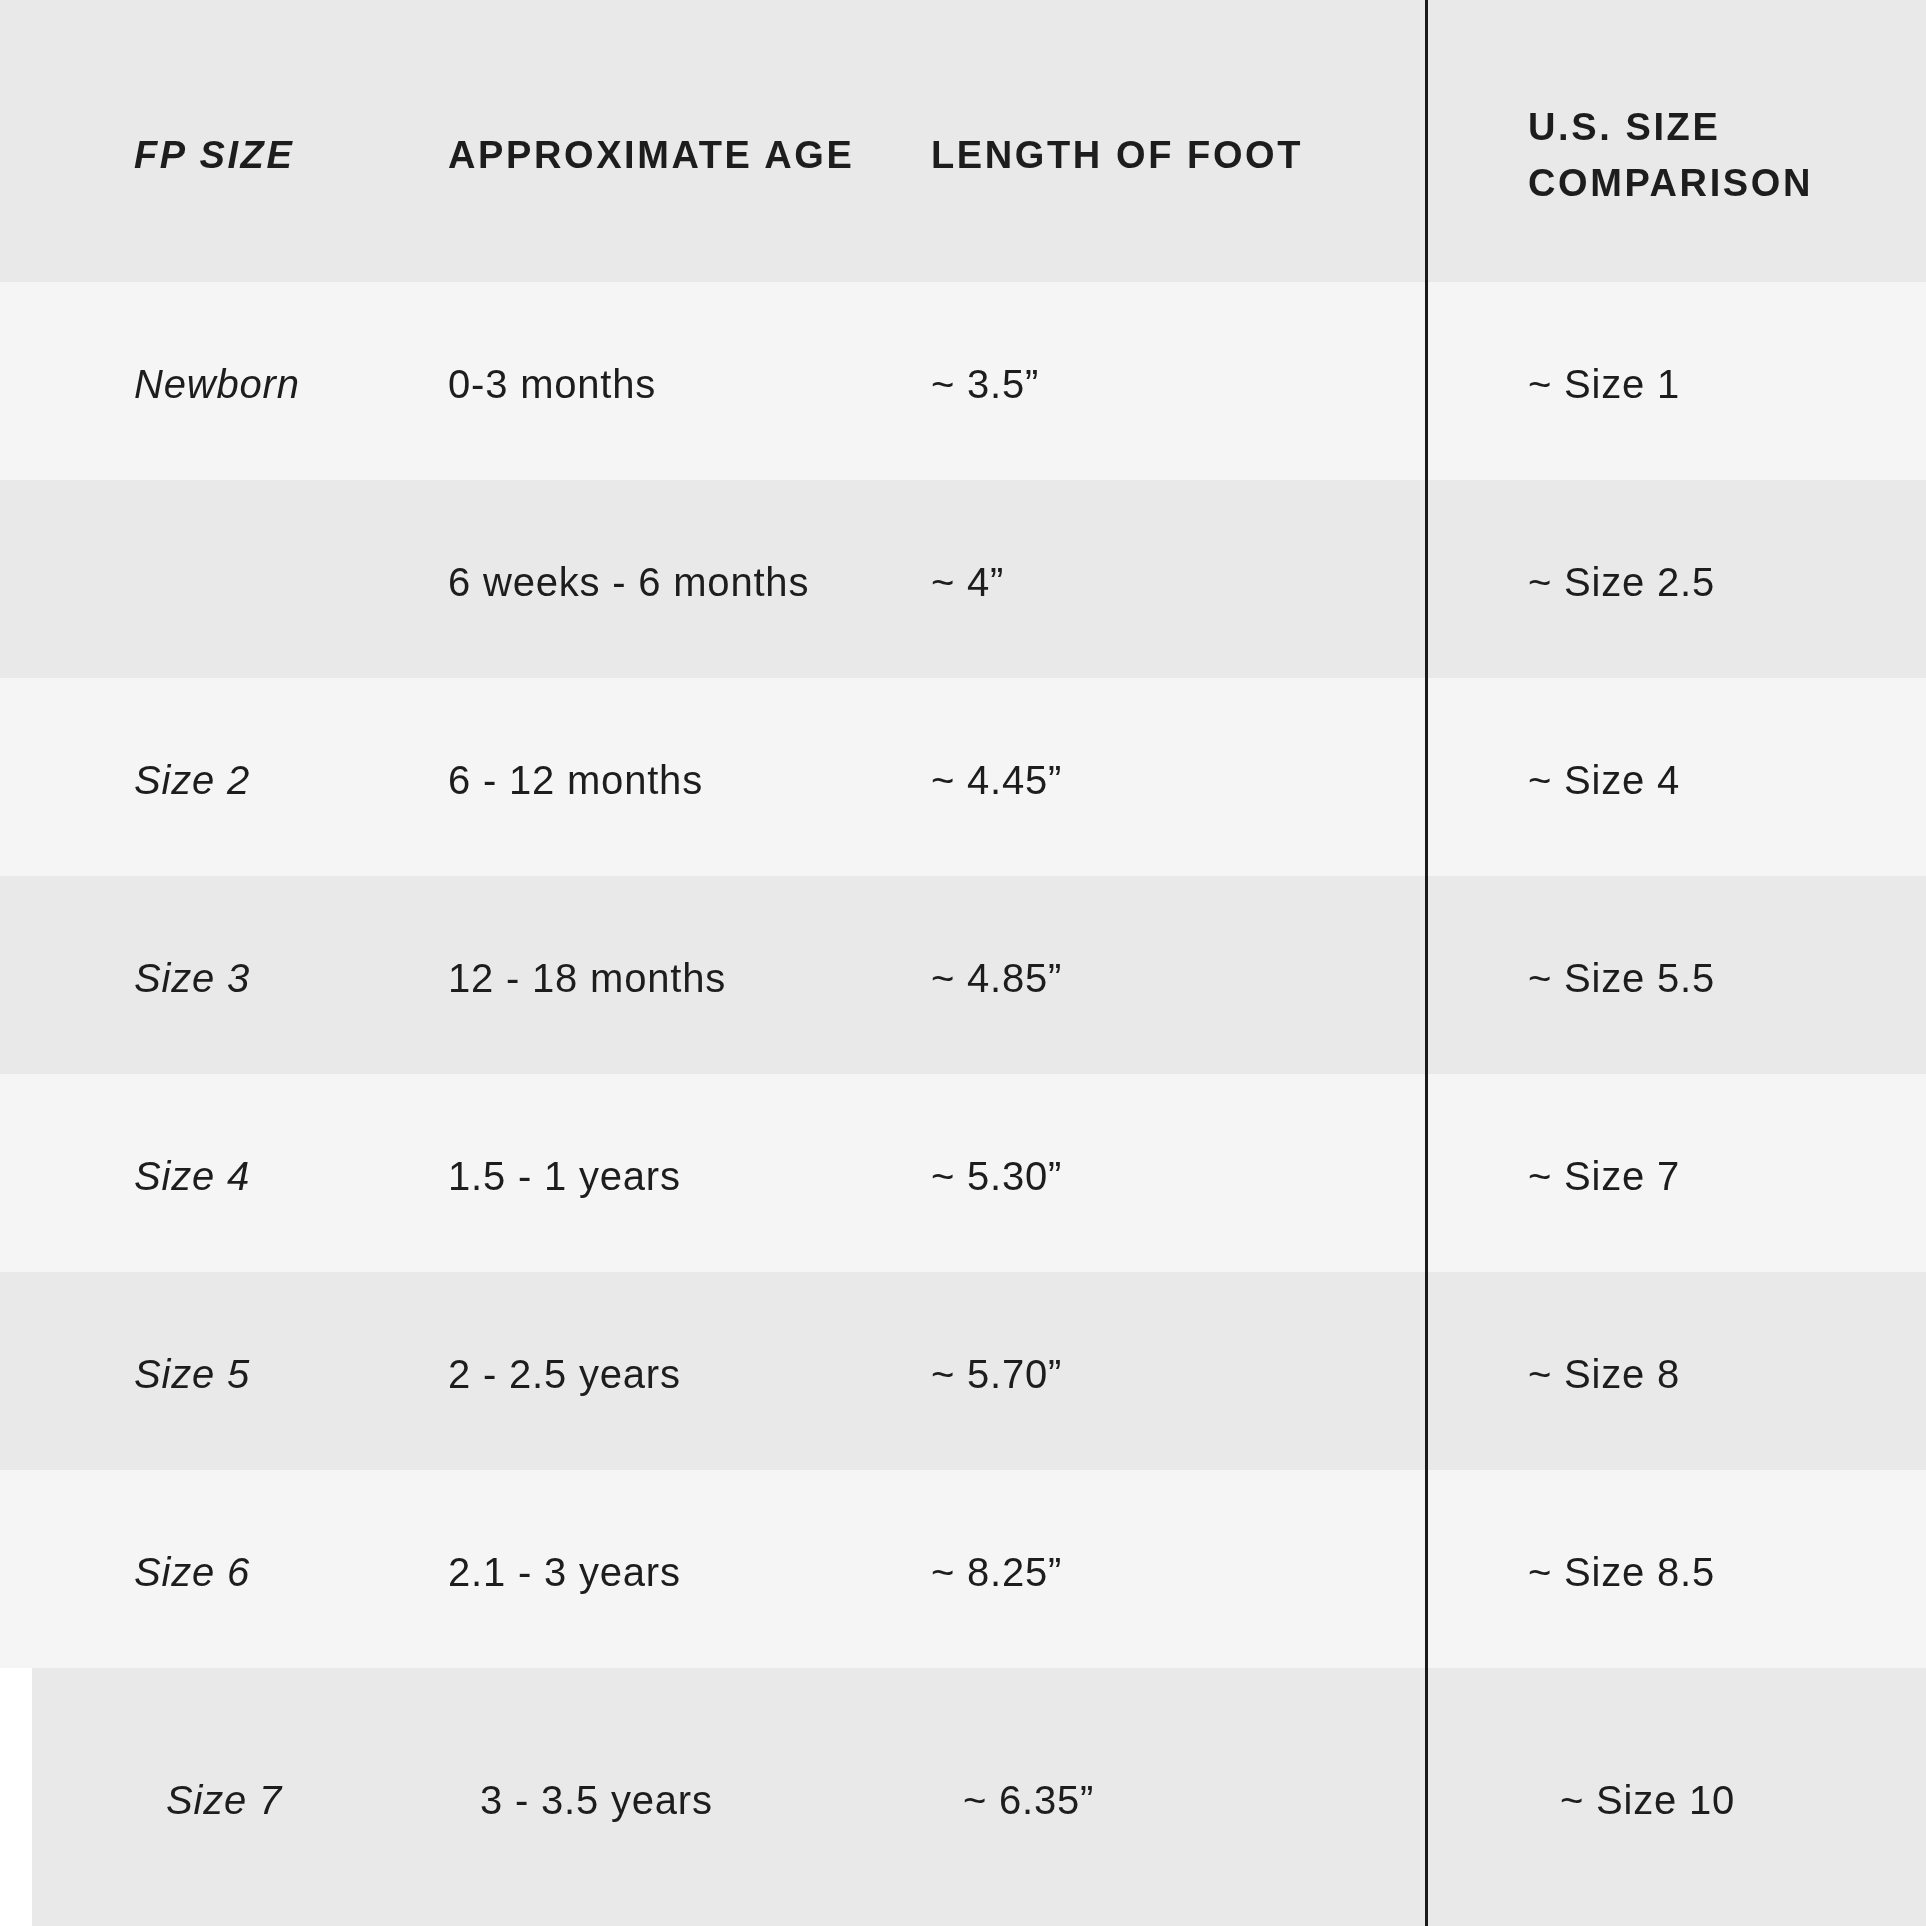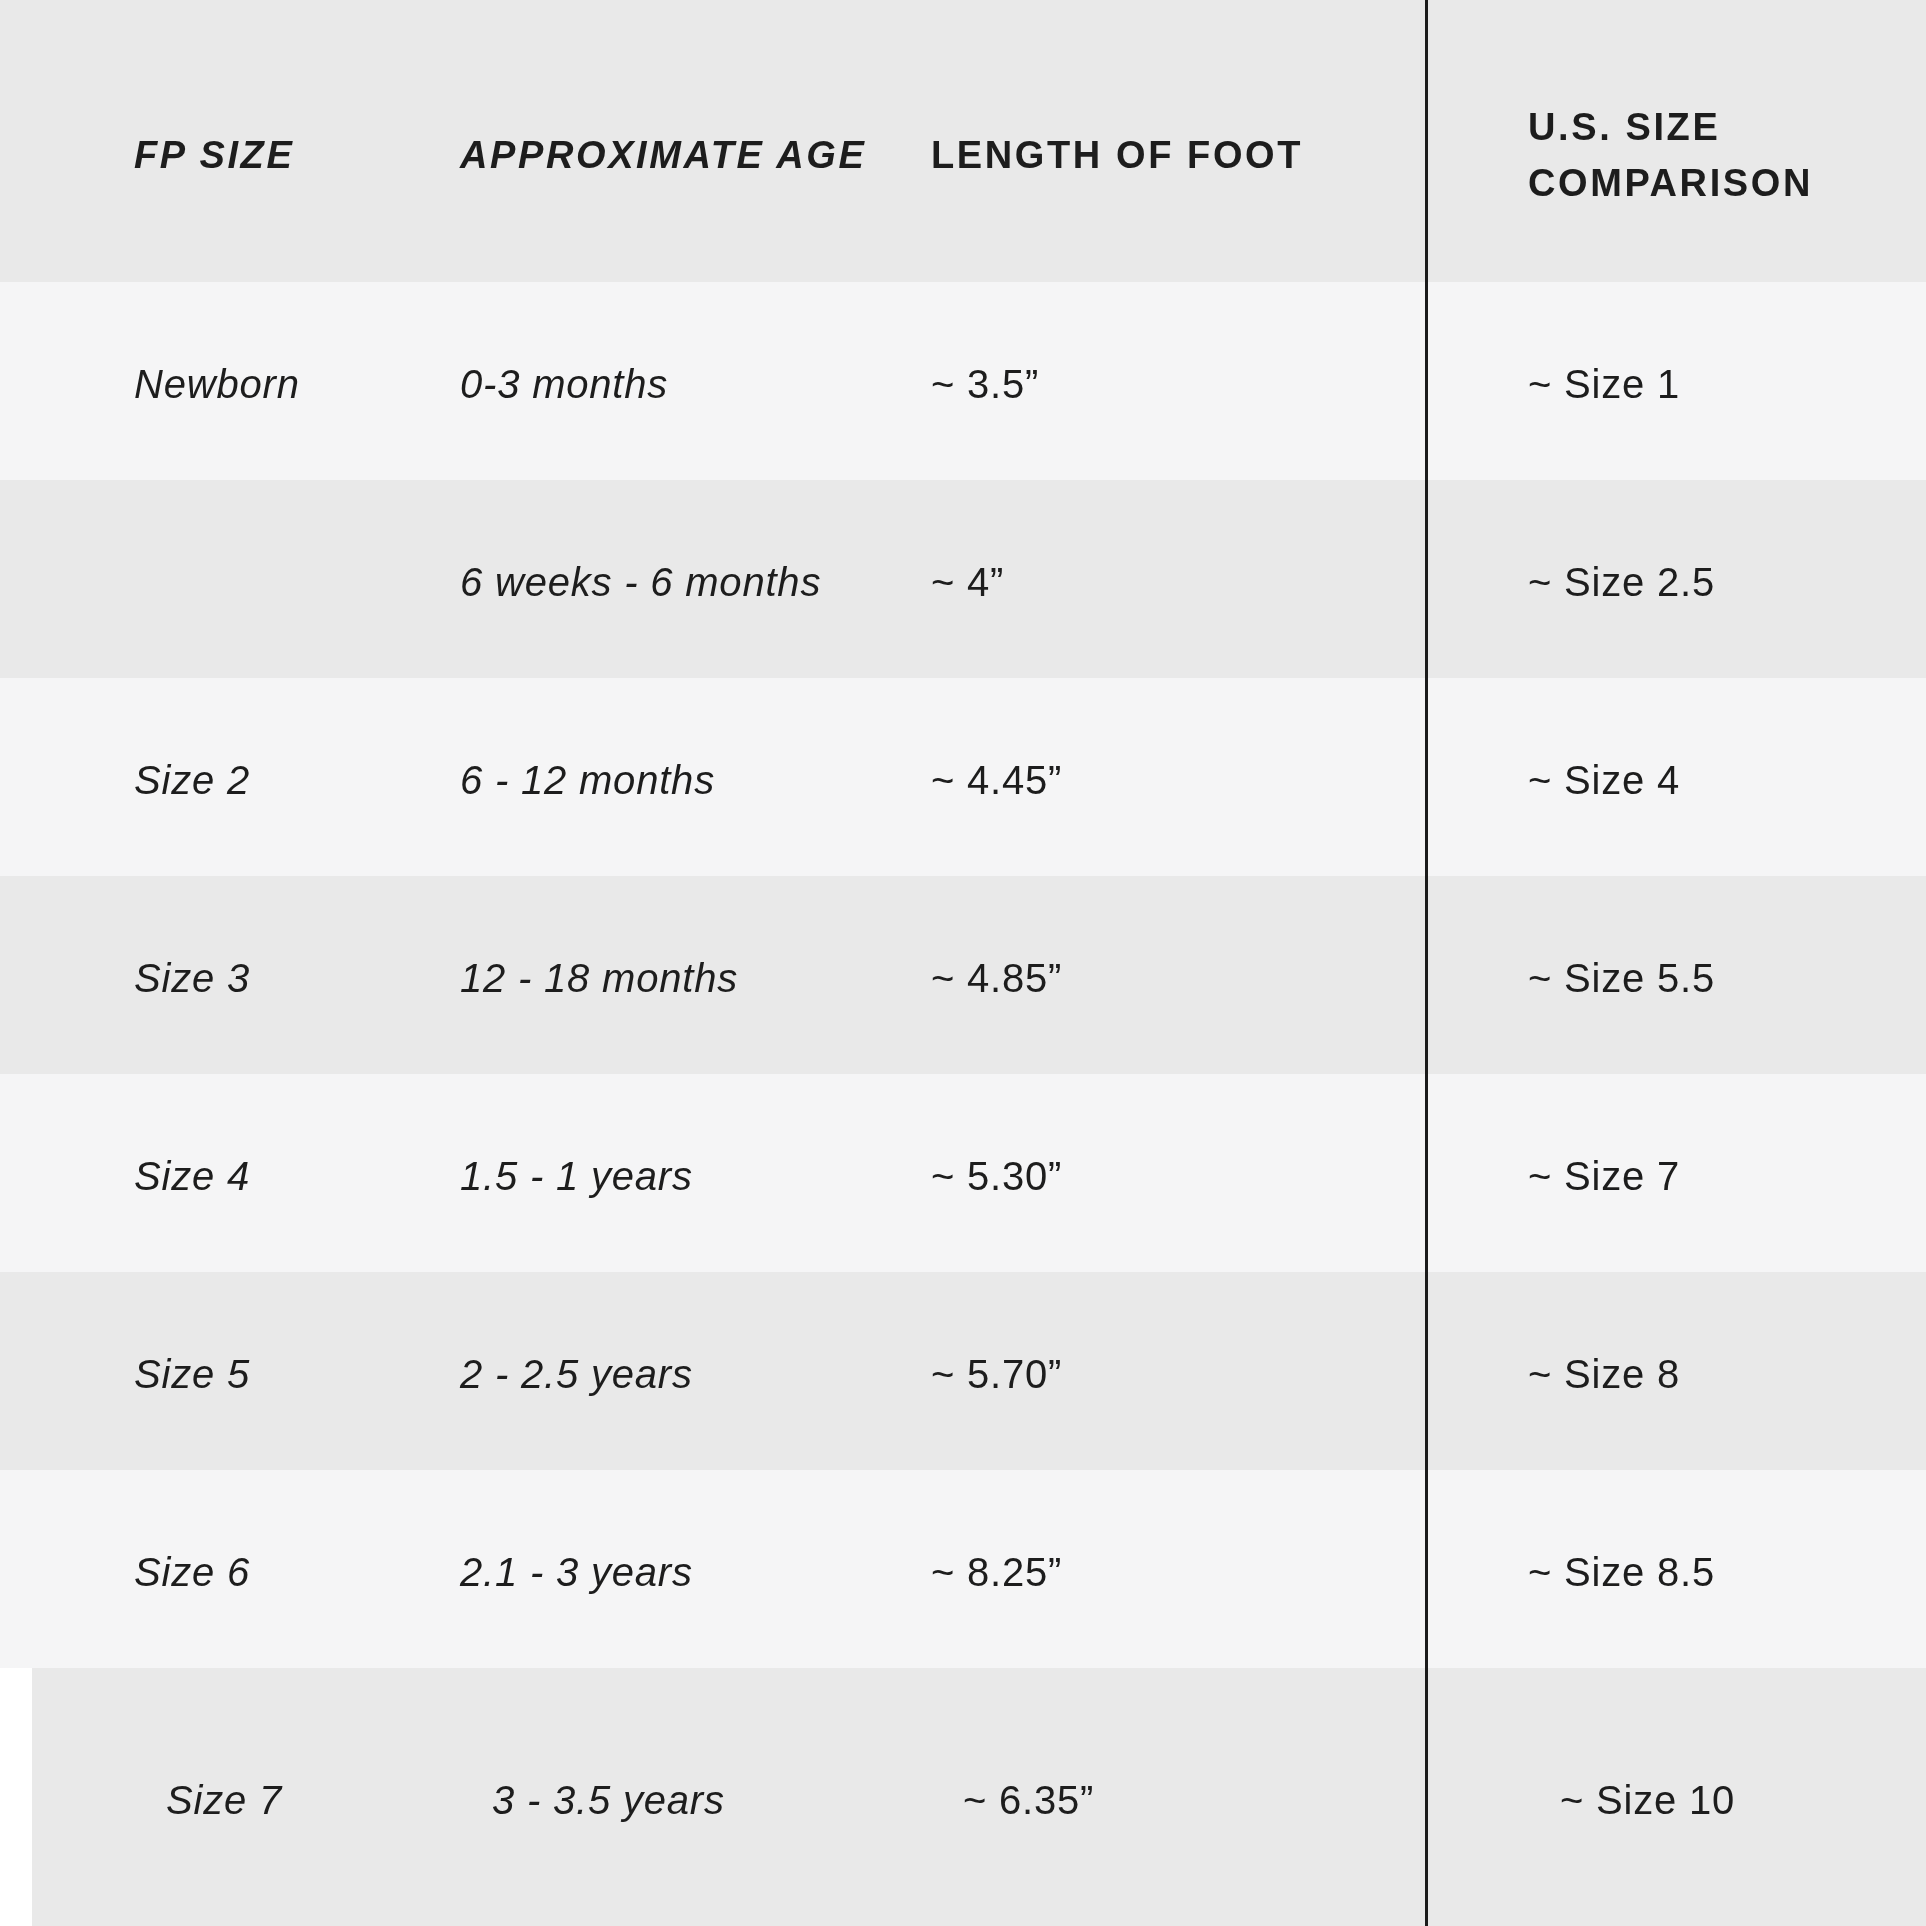--- a/index.html
+++ b/index.html
@@ -17,21 +17,21 @@
   .row.light{background:var(--row-light,#f5f5f6);}
   .cell{
     position:absolute;top:0;bottom:0;
     display:flex;align-items:center;
     font-size:40px;
     letter-spacing:0.8px;
     padding-top:6px;
     white-space:nowrap;
   }
   .c1{left:134px;font-style:italic;}
-  .c2{left:460px;font-style:italic;}
+  .c2{left:448px;}
   .c3{left:931px;}
   .c4{left:1528px;}
   .header .cell{
     font-weight:bold;
     font-size:38px;
     letter-spacing:2.6px;
     padding-top:28px;
   }
   .header .c4{
     flex-direction:column;

